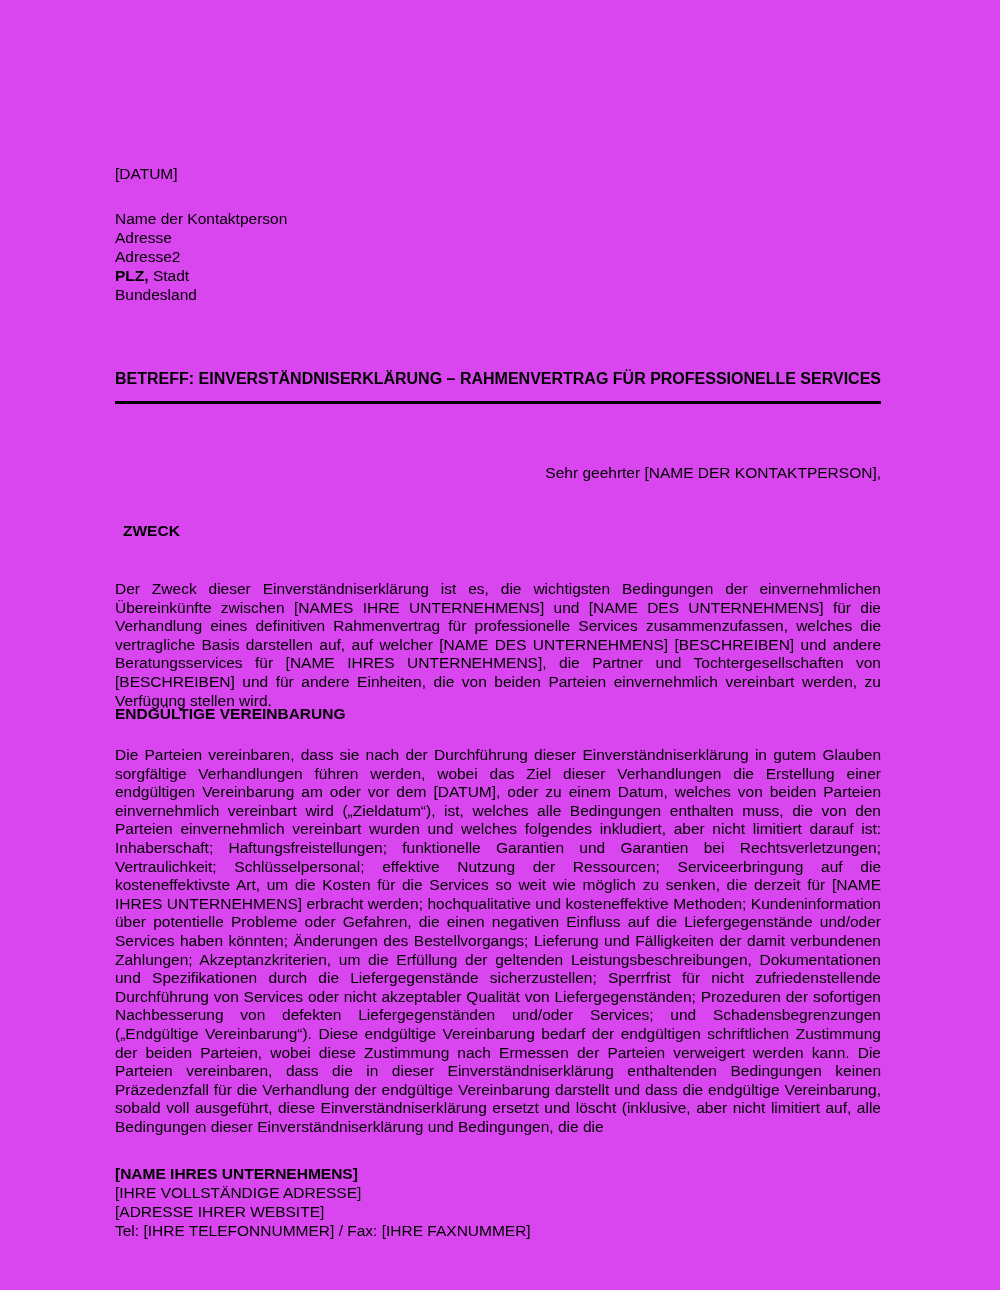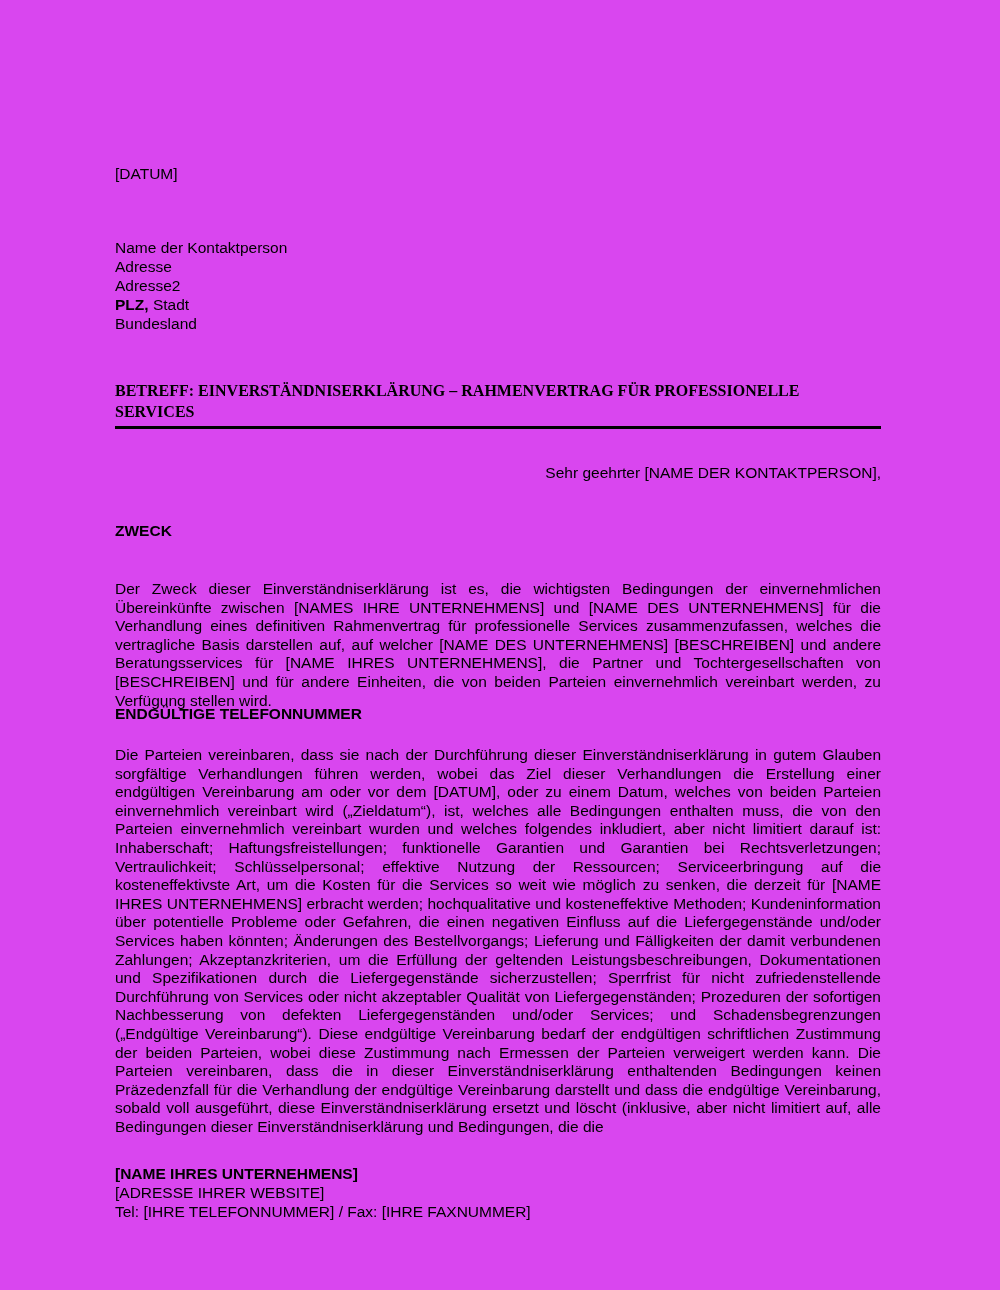--- a/index.html
+++ b/index.html
@@ -16,33 +16,32 @@
     font-family: "Liberation Sans", "DejaVu Sans", sans-serif;
     font-size: 15.5px;
     overflow: hidden;
   }
   .col {
     position: absolute;
     left: 115px;
     width: 766px;
   }
   .datum    { top: 164px; line-height: 19px; }
-  .recipient{ top: 238px; line-height: 19px; }
+  .recipient{ top: 209px; line-height: 19px; }
   .subject  {
-    top: 380px;
+    top: 368px;
     font-size: 16px;
     font-weight: bold;
     line-height: 21px;
     border-bottom: 3px solid #000000;
-    padding-bottom: 4px;
-    font-family: Liberation Serif, serif;
+    padding-bottom: 12px;
   }
   .greeting { top: 463px; line-height: 19px; text-align: right; }
   .h        { font-weight: bold; line-height: 19px; }
-  .zweck-h  { top: 521px; }
+  .zweck-h  { top: 521px; margin-left: 8px; }
   .endg-h   { top: 704px; }
   .body {
     margin: 0;
     text-align: justify;
     line-height: 18.6px;
   }
   .p1 { top: 580px; }
   .p2 { top: 746px; }
   .footer {
     position: absolute;
@@ -70,23 +69,24 @@
   </div>
 
   <div class="col subject">BETREFF: EINVERSTÄNDNISERKLÄRUNG – RAHMENVERTRAG FÜR PROFESSIONELLE SERVICES</div>
 
   <div class="col greeting">Sehr geehrter [NAME DER KONTAKTPERSON],</div>
 
   <div class="col h zweck-h">ZWECK</div>
 
   <p class="col body p1">Der Zweck dieser Einverständniserklärung ist es, die wichtigsten Bedingungen der einvernehmlichen Übereinkünfte zwischen [NAMES IHRE UNTERNEHMENS] und [NAME DES UNTERNEHMENS] für die Verhandlung eines definitiven Rahmenvertrag für professionelle Services zusammenzufassen, welches die vertragliche Basis darstellen auf, auf welcher [NAME DES UNTERNEHMENS] [BESCHREIBEN] und andere Beratungsservices für [NAME IHRES UNTERNEHMENS], die Partner und Tochtergesellschaften von [BESCHREIBEN] und für andere Einheiten, die von beiden Parteien einvernehmlich vereinbart werden, zu Verfügung stellen wird.</p>
 
-  <div class="col h endg-h">ENDGÜLTIGE TELEFONNUMMER</div>
+  <div class="col h endg-h">ENDGÜLTIGE VEREINBARUNG</div>
 
   <p class="col body p2">Die Parteien vereinbaren, dass sie nach der Durchführung dieser Einverständniserklärung in gutem Glauben sorgfältige Verhandlungen führen werden, wobei das Ziel dieser Verhandlungen die Erstellung einer endgültigen Vereinbarung am oder vor dem [DATUM], oder zu einem Datum, welches von beiden Parteien einvernehmlich vereinbart wird („Zieldatum“), ist, welches alle Bedingungen enthalten muss, die von den Parteien einvernehmlich vereinbart wurden und welches folgendes inkludiert, aber nicht limitiert darauf ist: Inhaberschaft; Haftungsfreistellungen; funktionelle Garantien und Garantien bei Rechtsverletzungen; Vertraulichkeit; Schlüsselpersonal; effektive Nutzung der Ressourcen; Serviceerbringung auf die kosteneffektivste Art, um die Kosten für die Services so weit wie möglich zu senken, die derzeit für [NAME IHRES UNTERNEHMENS] erbracht werden; hochqualitative und kosteneffektive Methoden; Kundeninformation über potentielle Probleme oder Gefahren, die einen negativen Einfluss auf die Liefergegenstände und/oder Services haben könnten; Änderungen des Bestellvorgangs; Lieferung und Fälligkeiten der damit verbundenen Zahlungen; Akzeptanzkriterien, um die Erfüllung der geltenden Leistungsbeschreibungen, Dokumentationen und Spezifikationen durch die Liefergegenstände sicherzustellen; Sperrfrist für nicht zufriedenstellende Durchführung von Services oder nicht akzeptabler Qualität von Liefergegenständen; Prozeduren der sofortigen Nachbesserung von defekten Liefergegenständen und/oder Services; und Schadensbegrenzungen („Endgültige Vereinbarung“). Diese endgültige Vereinbarung bedarf der endgültigen schriftlichen Zustimmung der beiden Parteien, wobei diese Zustimmung nach Ermessen der Parteien verweigert werden kann. Die Parteien vereinbaren, dass die in dieser Einverständniserklärung enthaltenden Bedingungen keinen Präzedenzfall für die Verhandlung der endgültige Vereinbarung darstellt und dass die endgültige Vereinbarung, sobald voll ausgeführt, diese Einverständniserklärung ersetzt und löscht (inklusive, aber nicht limitiert auf, alle Bedingungen dieser Einverständniserklärung und Bedingungen, die die</p>
 
   <div class="footer">
     <div class="b">[NAME IHRES UNTERNEHMENS]</div>
+    <div>[IHRE VOLLSTÄNDIGE ADRESSE]</div>
     <div>[ADRESSE IHRER WEBSITE]</div>
     <div>Tel: [IHRE TELEFONNUMMER] / Fax: [IHRE FAXNUMMER]</div>
   </div>
 
 </div>
 
 </body></html>

